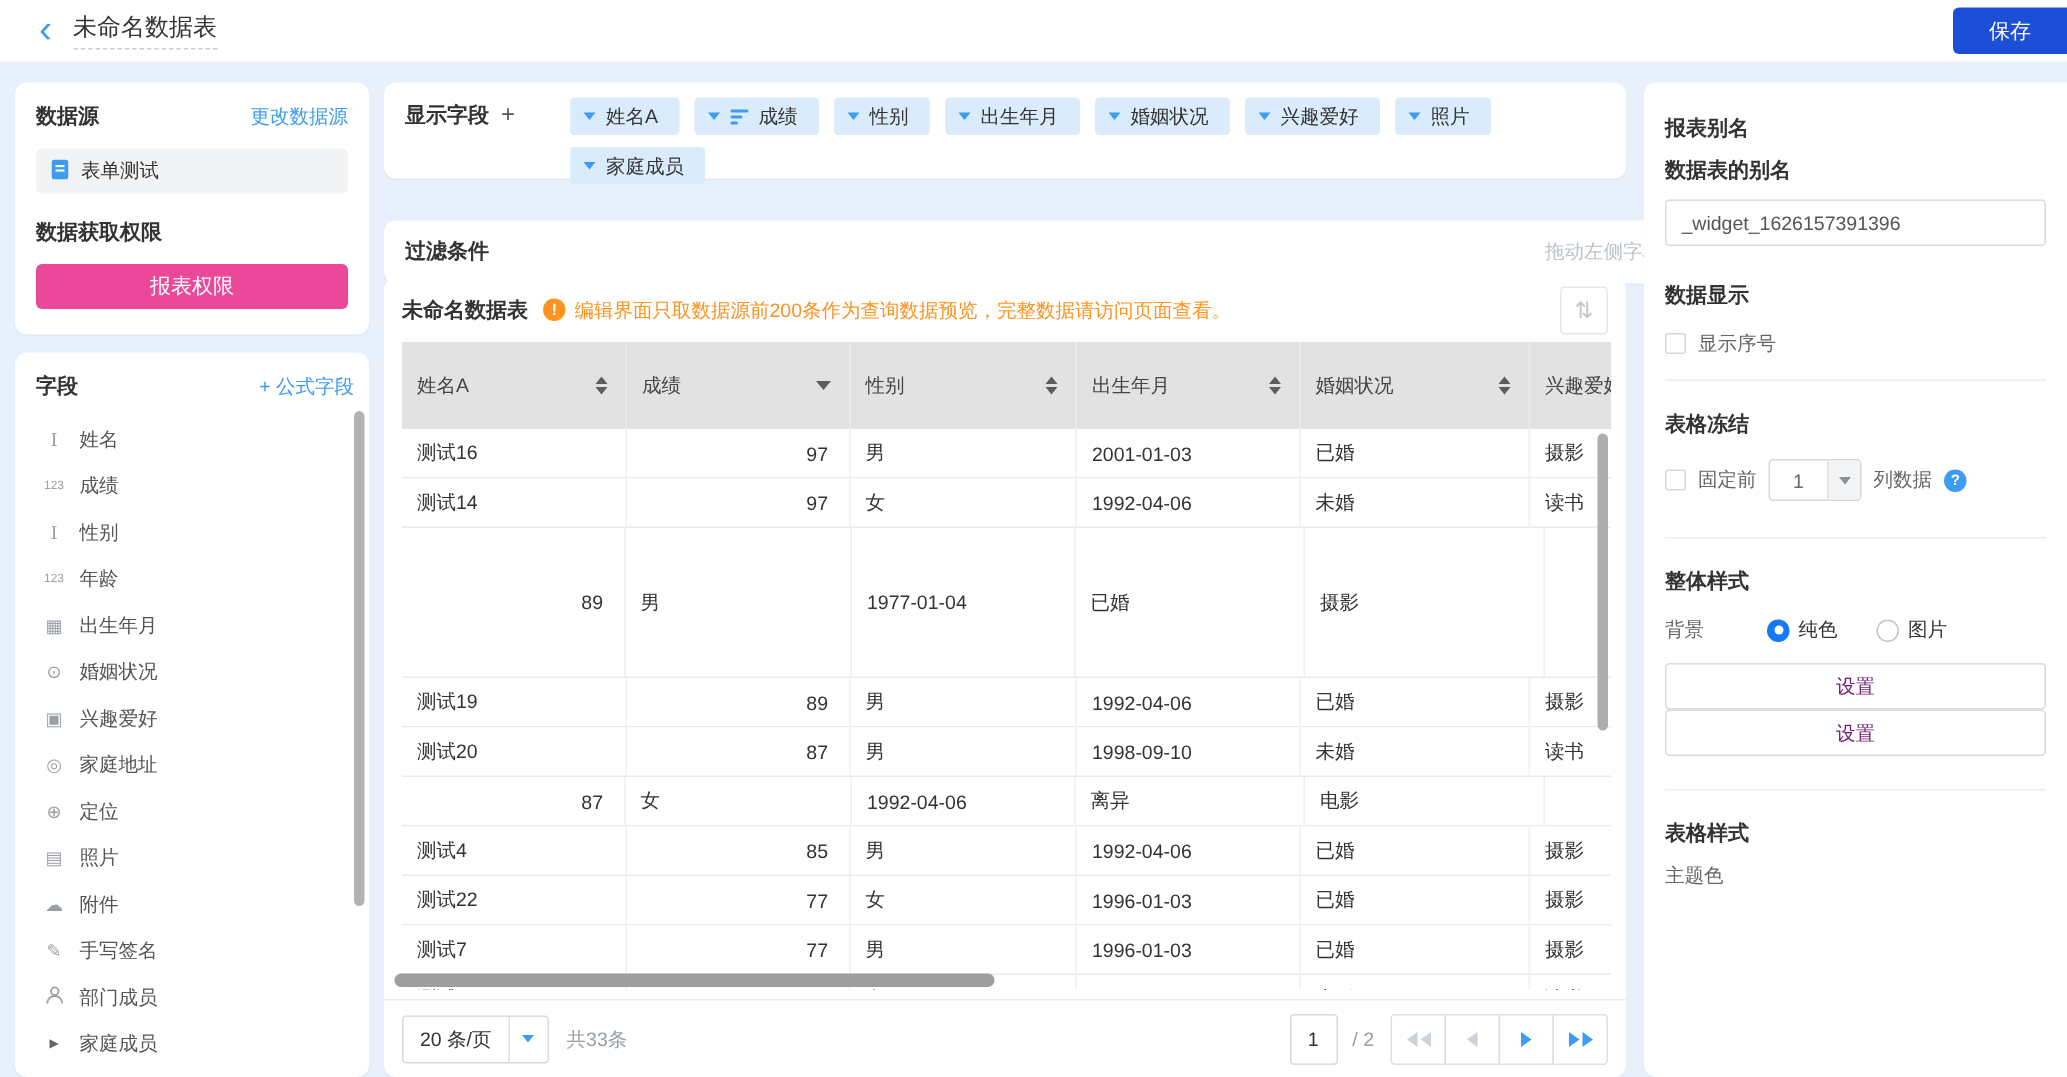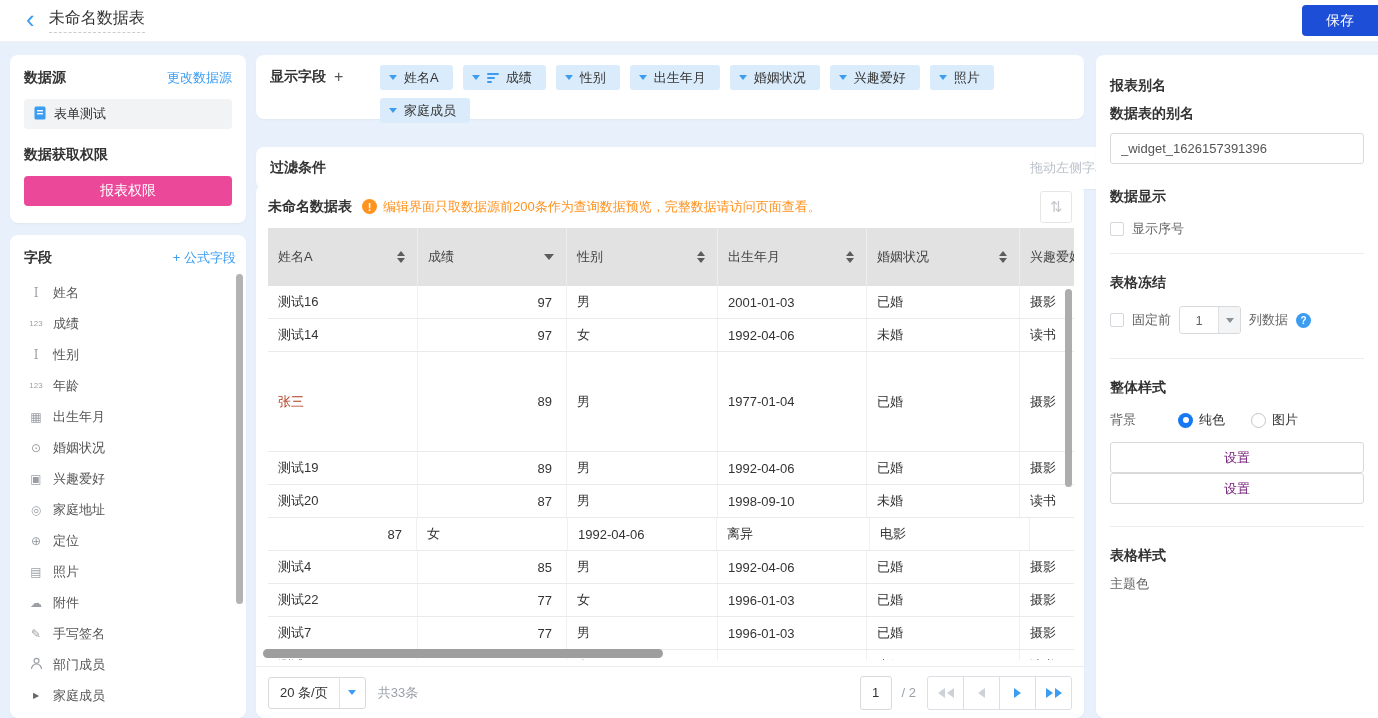--- a/index.html
+++ b/index.html
@@ -310,21 +310,20 @@
           </div>
           <div class="tr">
             <div class="td" style="width: 150px;">测试14</div>
             <div class="td num" style="width: 149px;">97</div>
             <div class="td" style="width: 151px;">女</div>
             <div class="td" style="width: 149px;">1992-04-06</div>
             <div class="td" style="width: 153px;">未婚</div>
             <div class="td" style="width: 160px;">读书</div>
           </div>
           <div class="tr tall">
-            <div class="td" style="width: 150px; color: rgb(178, 60, 30);">张三</div>
             <div class="td num" style="width: 149px;">89</div>
             <div class="td" style="width: 151px;">男</div>
             <div class="td" style="width: 149px;">1977-01-04</div>
             <div class="td" style="width: 153px;">已婚</div>
             <div class="td" style="width: 160px;">摄影</div>
           </div>
           <div class="tr">
             <div class="td" style="width: 150px;">测试19</div>
             <div class="td num" style="width: 149px;">89</div>
             <div class="td" style="width: 151px;">男</div>

